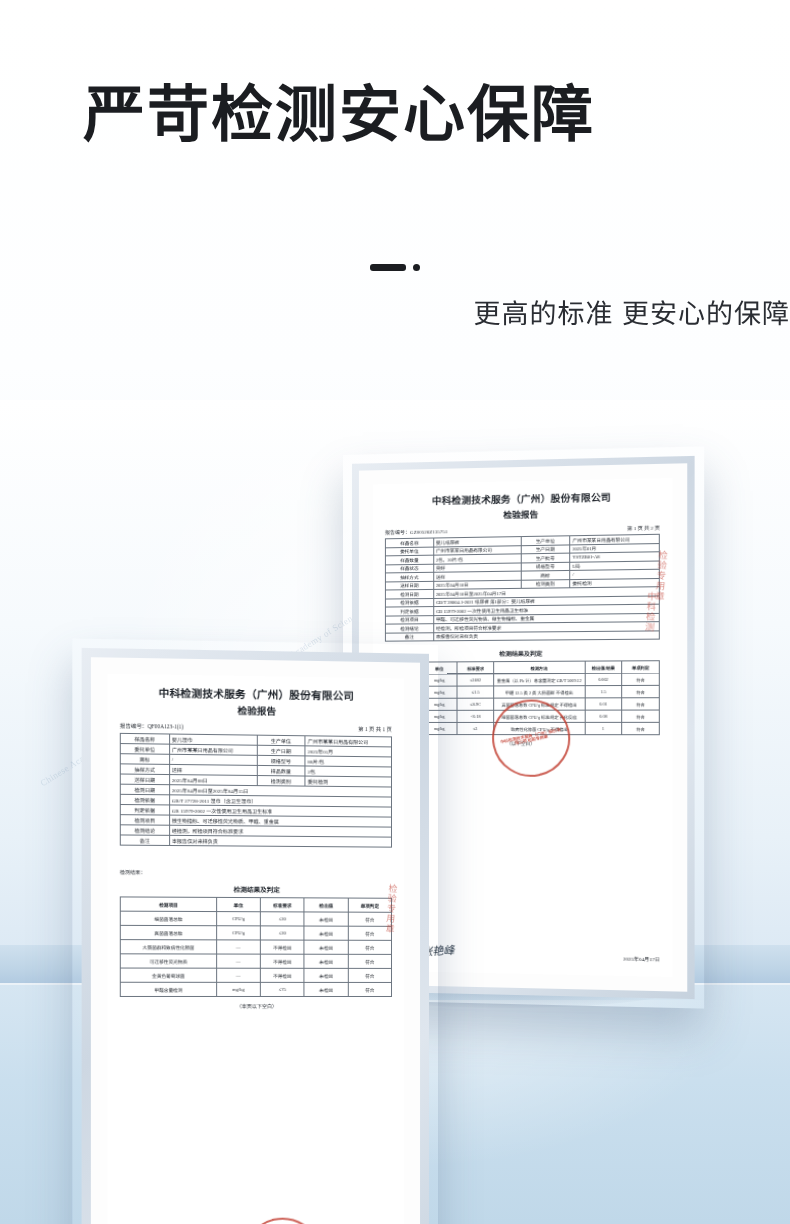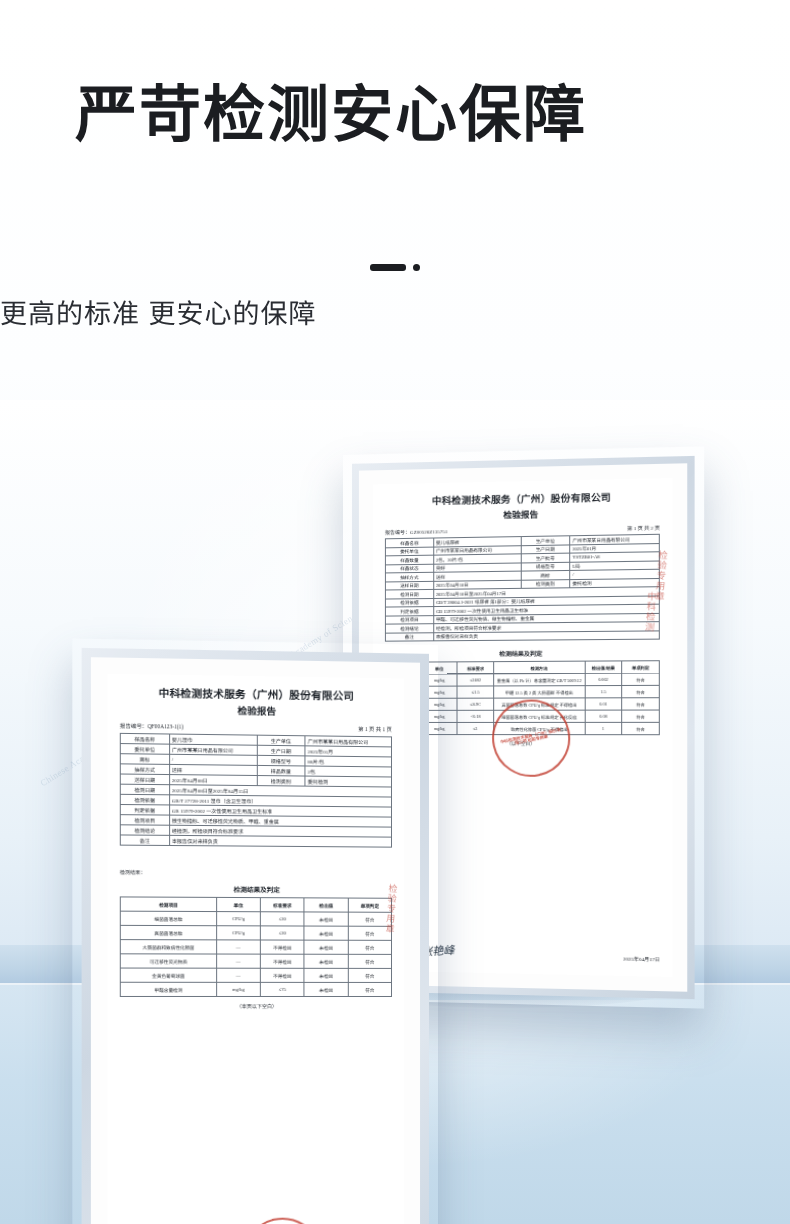--- a/index.html
+++ b/index.html
@@ -23,20 +23,21 @@
     overflow: hidden;
   }
 
   
   .headline {
     position: absolute;
     top: 78px;
     left: 0;
     width: 662px;
     text-align: center;
+    padding-left: 8px;
   }
   .headline .line {
     font-size: 62px;
     line-height: 74px;
     font-weight: bold;
     color: #1b1d21;
     letter-spacing: 2px;
     font-family: "Liberation Sans", "DejaVu Sans", sans-serif;
   }
   .divider {
@@ -62,21 +63,21 @@
     background: #1b1d21;
     border-radius: 50%;
     margin-left: 7px;
     vertical-align: middle;
   }
   .subtitle {
     position: absolute;
     top: 292px;
     left: 0;
     width: 790px;
-    text-align: left;
+    text-align: right;
     font-size: 27px;
     letter-spacing: 1px;
     color: #2a2d33;
   }
 
   
   .scene {
     position: absolute;
     left: 0;
     top: 400px;

